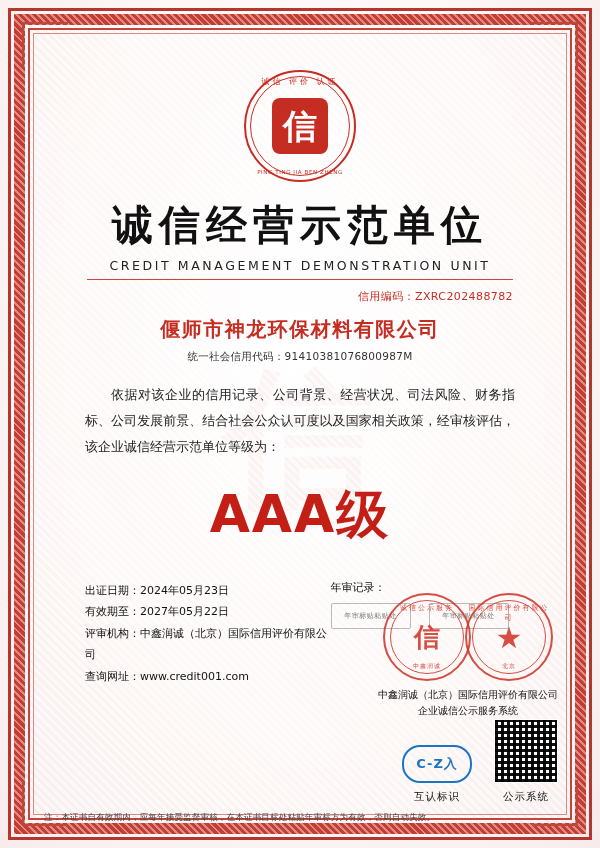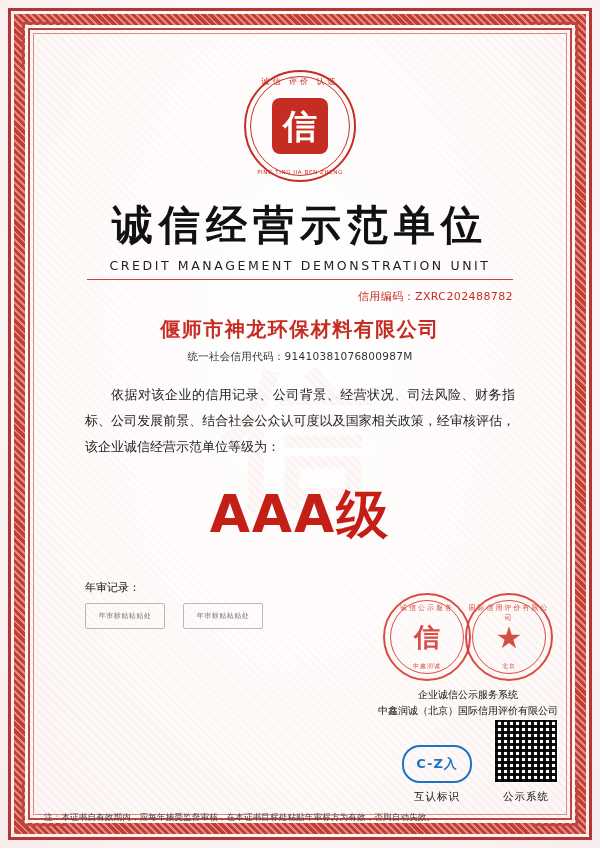--- a/index.html
+++ b/index.html
@@ -227,20 +227,26 @@
     <div class="code-line">信用编码：ZXRC202488782</div>
 
     <div class="company">偃师市神龙环保材料有限公司</div>
     <div class="uscc">统一社会信用代码：91410381076800987M</div>
 
     <div class="body-text">依据对该企业的信用记录、公司背景、经营状况、司法风险、财务指标、公司发展前景、结合社会公众认可度以及国家相关政策，经审核评估，该企业诚信经营示范单位等级为：</div>
 
     <div class="grade">AAA级</div>
 
     <div class="meta">
+      <div class="meta-left">
+        <div>出证日期：2024年05月23日</div>
+        <div>有效期至：2027年05月22日</div>
+        <div>评审机构：中鑫润诚（北京）国际信用评价有限公司</div>
+        <div>查询网址：www.credit001.com</div>
+      </div>
       <div class="meta-right">
         <div class="lbl">年审记录：</div>
         <div class="boxes">
           <div class="stickbox">年审标贴粘贴处</div>
           <div class="stickbox">年审标贴粘贴处</div>
         </div>
       </div>
     </div>
 
   </div>
@@ -255,22 +261,22 @@
           <div class="arc2">中鑫润诚</div>
         </div>
         <div class="seal b">
           <div class="in"></div>
           <div class="arc">国际信用评价有限公司</div>
           <div class="ctr star">★</div>
           <div class="arc2">北京</div>
         </div>
       </div>
       <div class="seal-caption">
+        <div>中鑫润诚（北京）国际信用评价有限公司</div>
         <div>企业诚信公示服务系统</div>
-        <div>中鑫润诚（北京）国际信用评价有限公司</div>
       </div>
     </div>
 
     <div class="right-marks">
       <div class="mark">
         <div class="logo-oval">C-Z入</div>
         <div class="mark-label">互认标识</div>
       </div>
       <div class="mark">
         <div class="qr"></div>

